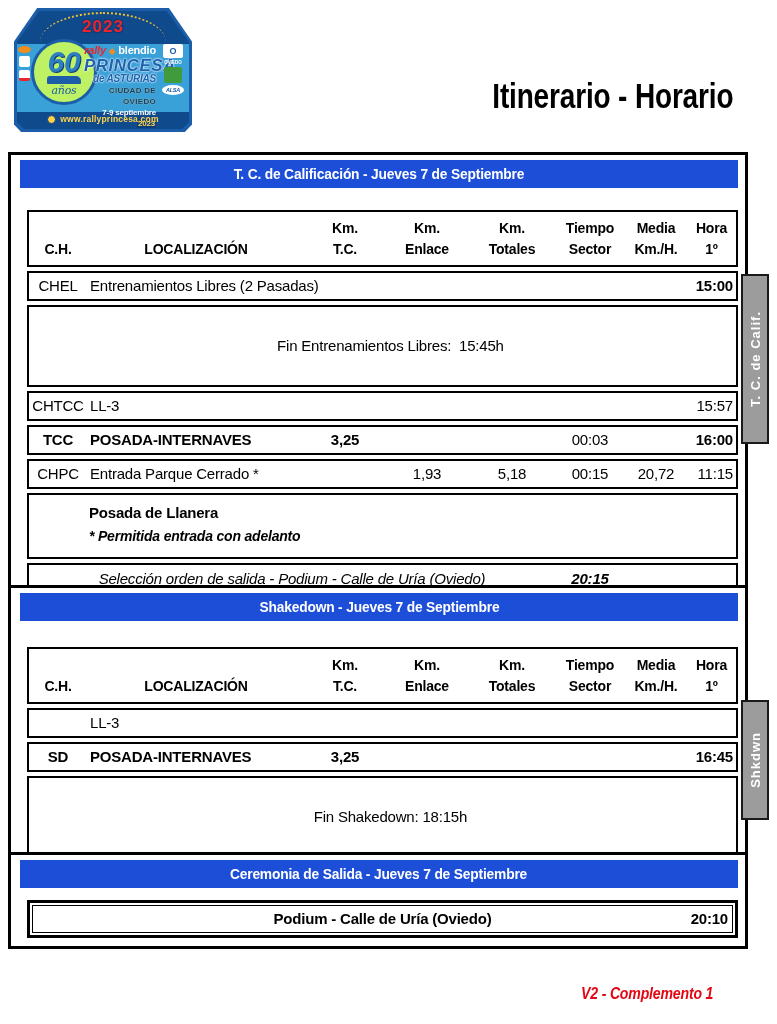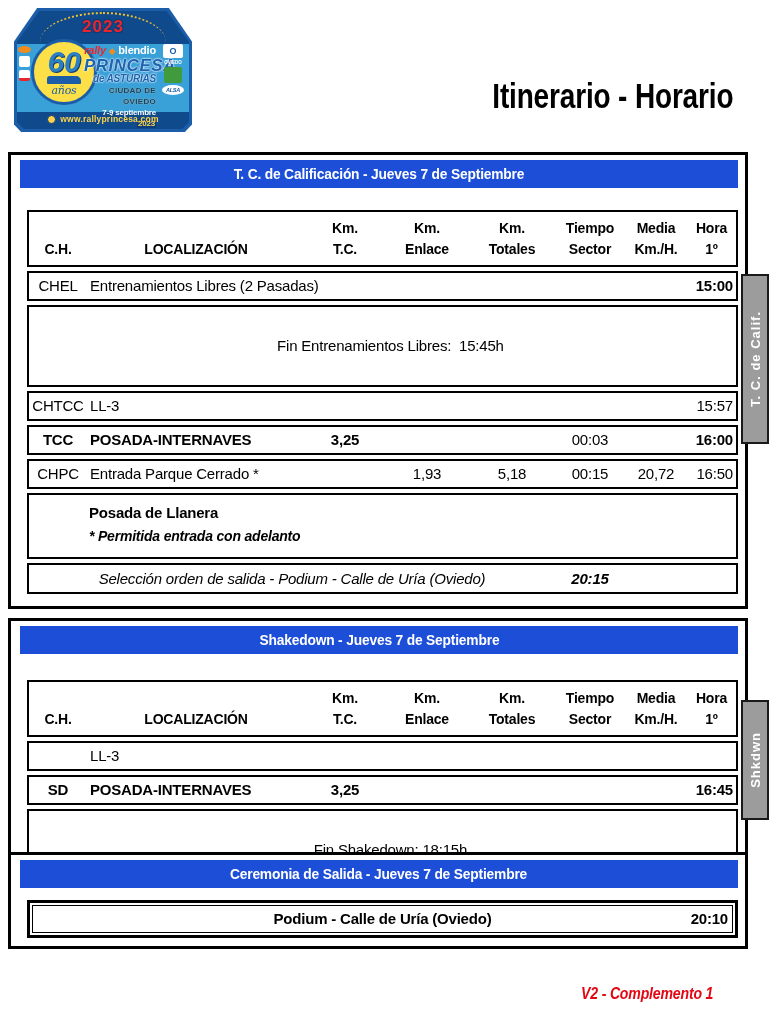--- a/index.html
+++ b/index.html
@@ -12,21 +12,21 @@
     clip-path:polygon(13% 0,87% 0,100% 27%,100% 94%,96% 100%,4% 100%,0 94%,0 27%); }
   .plate-fill { position:absolute; inset:3px; 
     clip-path:polygon(13% 0,87% 0,100% 26%,100% 94%,96% 100%,4% 100%,0 94%,0 26%);
     background:linear-gradient(to bottom,#0e4a8c 0,#0e4a8c 33px,#3aa0d8 33px,#3aa0d8 101px,#0e4a8c 101px,#0e4a8c 100%); }
   .plate-arc { position:absolute; left:26px; top:4px; width:126px; height:30px;
     border-top:2px dotted #f2c230; border-radius:50% 50% 0 0 / 100% 100% 0 0; }
   .plate-year { position:absolute; left:0; right:0; top:9px; text-align:center;
     font-size:17px; font-weight:800; color:#e8262d; letter-spacing:1px;
     text-shadow:1px 1px 0 #123c78,-1px -1px 0 #123c78,1px -1px 0 #123c78,-1px 1px 0 #123c78; }
   .badge { position:absolute; left:17px; top:31px; width:66px; height:66px; border-radius:50%;
-    background:#fde047; border:3px solid #1b5da8; display:flex; flex-direction:column;
+    background:#bef264; border:3px solid #1b5da8; display:flex; flex-direction:column;
     align-items:center; justify-content:center; }
   .badge-num { font-size:30px; font-weight:800; font-style:italic; color:#2b7fc2; line-height:26px;
     text-shadow:1px 1px 0 #123c78; }
   .badge-script { font-family:"DejaVu Serif", serif; font-style:italic; font-size:11px;
     color:#1b5da8; line-height:11px; }
   .badge-car { width:34px; height:8px; background:#1b5da8; border-radius:3px 5px 1px 1px; margin:1px 0; }
   .plate-center { position:absolute; left:70px; right:36px; top:36px; text-align:right; }
   .rline { font-size:11px; line-height:13px; white-space:nowrap; }
   .rally-word { color:#e8262d; font-weight:800; font-style:italic; }
   .diamond { color:#f08c1e; font-size:9px; }
@@ -194,37 +194,37 @@
     <div class="c-hora bold">16:00</div>
   </div>
   <div class="ibox grid drow">
     <div class="c-ch">CHPC</div>
     <div class="c-loc">Entrada Parque Cerrado *</div>
     <div></div>
     <div class="c-num">1,93</div>
     <div class="c-num">5,18</div>
     <div class="c-num">00:15</div>
     <div class="c-num">20,72</div>
-    <div class="c-hora">16:50</div>
+    <div class="c-hora">11:15</div>
   </div>
   <div class="ibox note-box">
     <div class="note-l1">Posada de Llanera</div>
     <div class="note-l2">* Permitida entrada con adelanto</div>
   </div>
   <div class="ibox sched">
     <div class="sched-text">Selección orden de salida - Podium - Calle de Uría (Oviedo)</div>
     <div class="sched-time">20:15</div>
     <div></div>
   </div>
 </div>
 <div class="side-tab" style="top:274px; height:170px;">
   <span>T. C. de Calif.</span>
 </div>
 
-<div class="tframe" style="top:618px;">
+<div class="tframe" style="top:585px;">
   <div class="tbar">
     <span>Shakedown - Jueves 7 de Septiembre</span>
   </div>
   <div class="ibox hbox grid" style="margin-top:26px;">
     <div class="hcell"><span> </span><br><span>C.H.</span></div>
     <div class="hcell"><span> </span><br><span>LOCALIZACIÓN</span></div>
     <div class="hcell"><span>Km.</span><br><span>T.C.</span></div>
     <div class="hcell"><span>Km.</span><br><span>Enlace</span></div>
     <div class="hcell"><span>Km.</span><br><span>Totales</span></div>
     <div class="hcell"><span>Tiempo</span><br><span>Sector</span></div>

